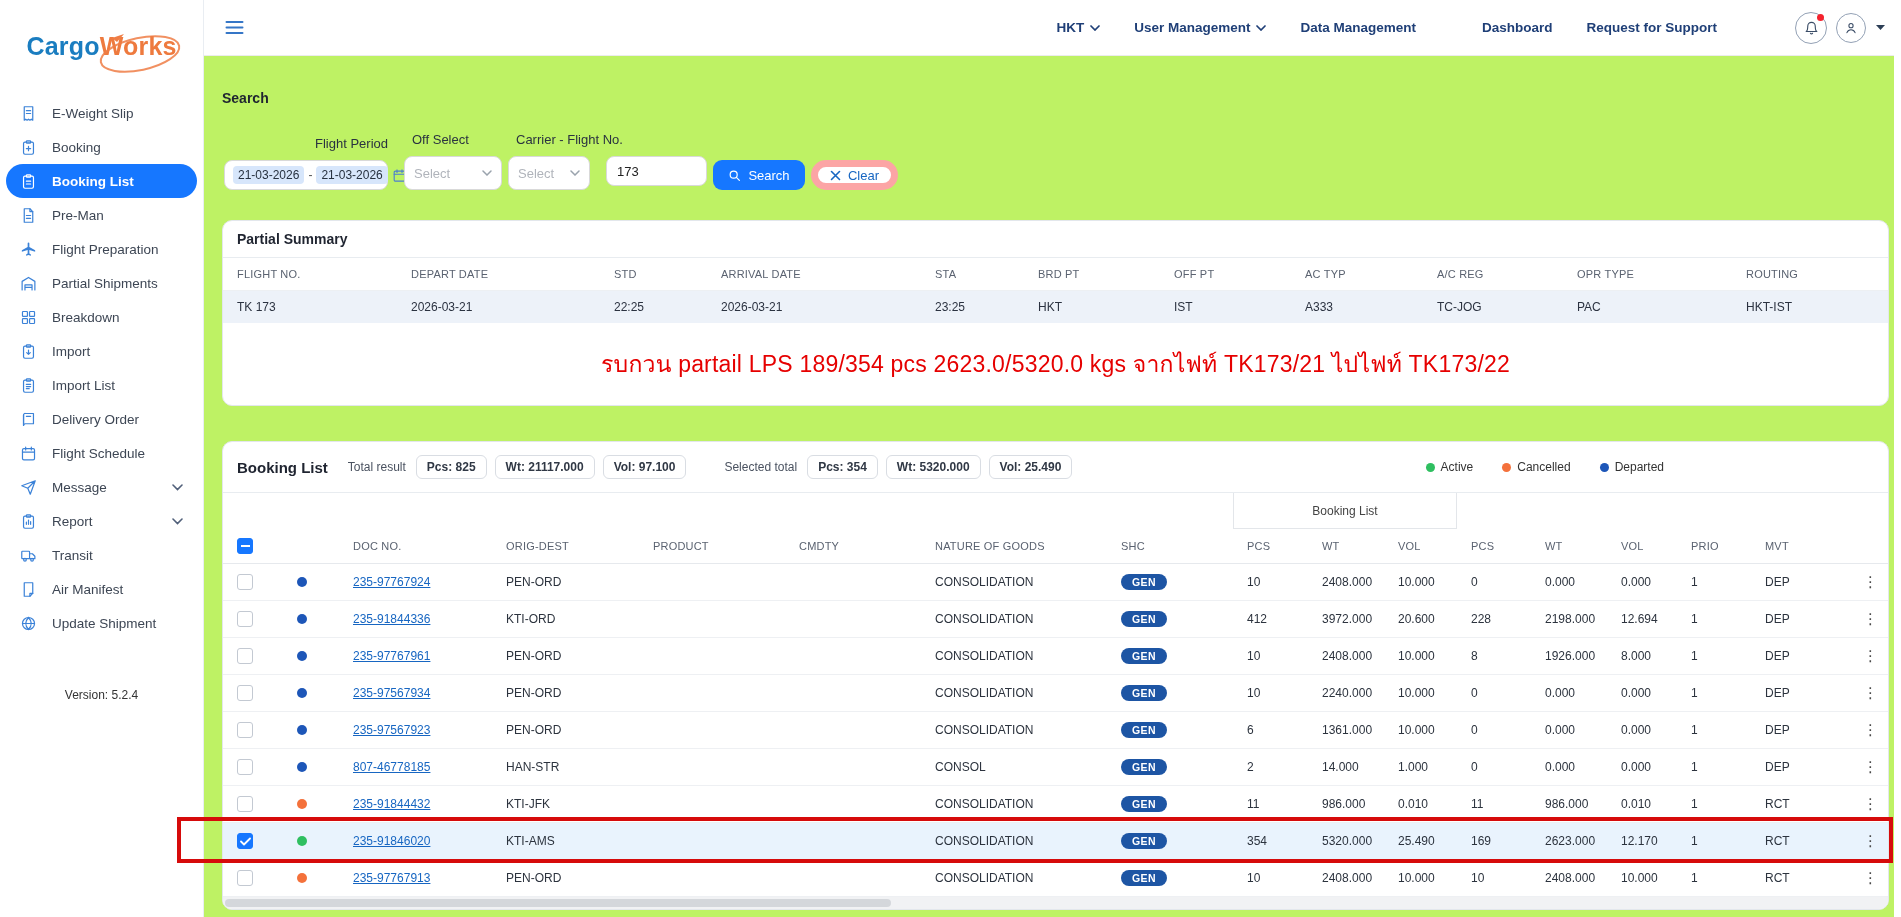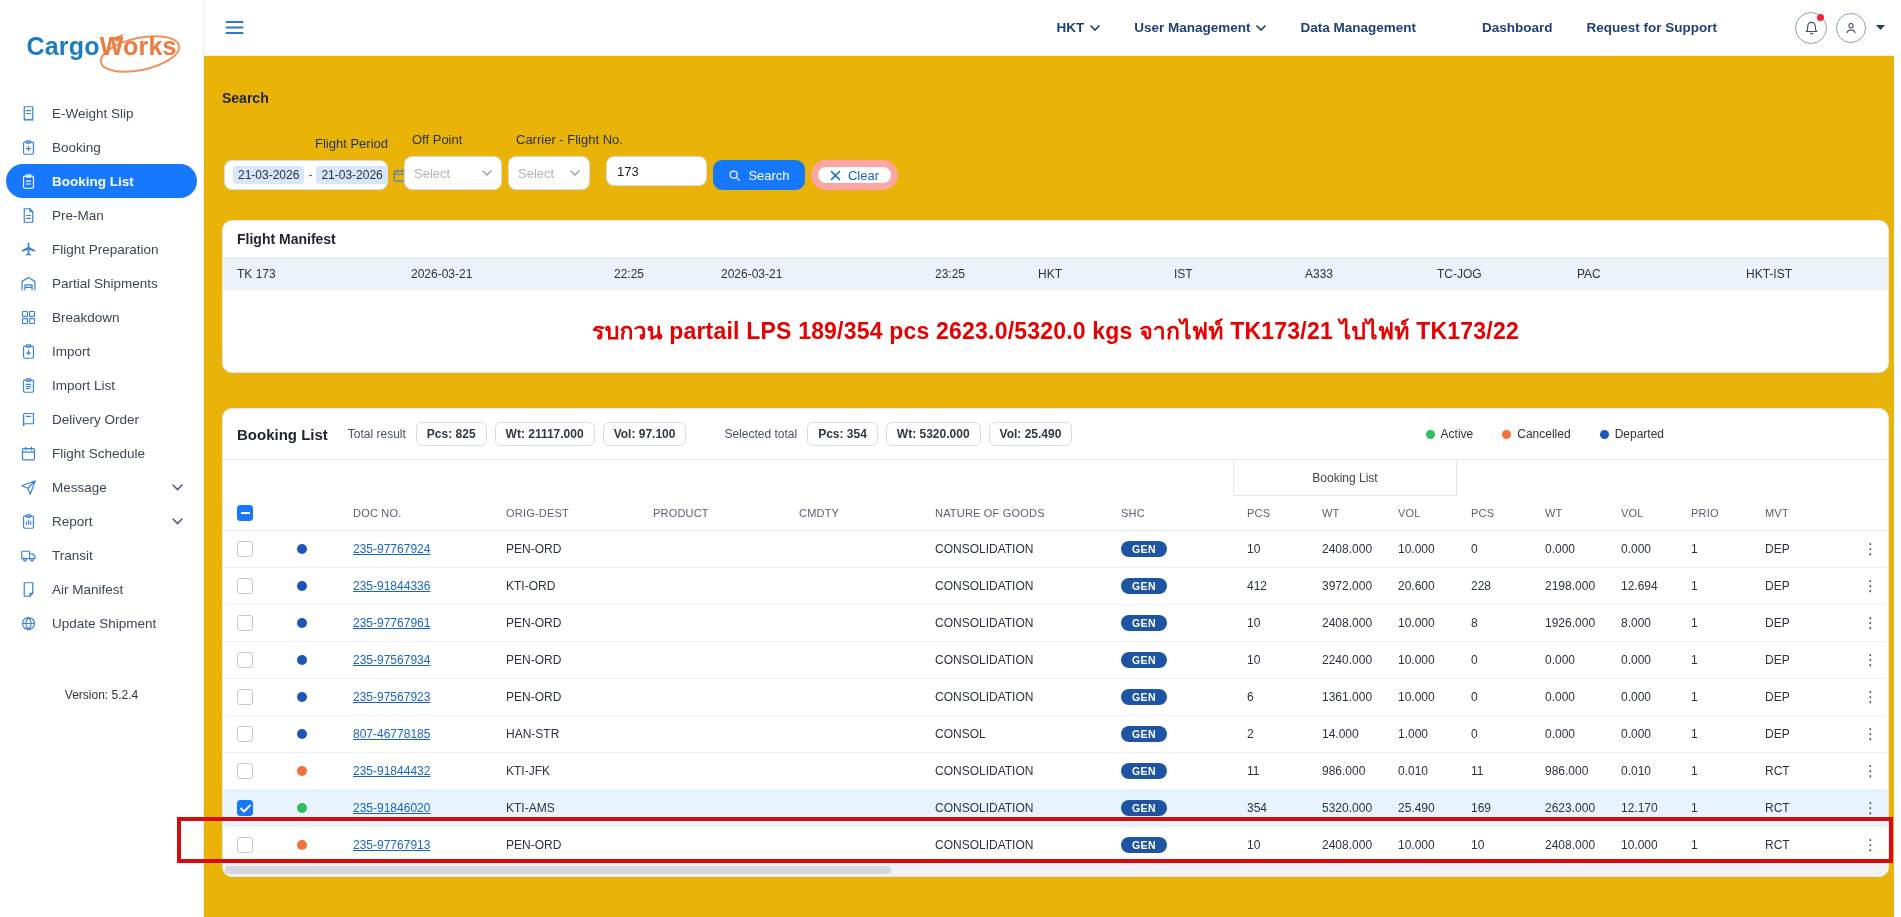--- a/index.html
+++ b/index.html
@@ -1,17 +1,17 @@
 <!DOCTYPE html>
 <html><head>
 <meta charset="utf-8">
 <style>
   html,body{margin:0;padding:0;background:#fff;}
   body{font-family:"Liberation Sans","DejaVu Sans",sans-serif;color:#2d3442;}
-  #page{position:relative;width:1894px;height:917px;background:#eab308;overflow:hidden;}
+  #page{position:relative;width:1894px;height:917px;background:#bef264;overflow:hidden;}
 
   
   #sidebar{position:absolute;left:0;top:0;width:204px;height:917px;background:#fff;border-right:1px solid #e9edf2;box-sizing:border-box;}
   .logo-wrap{position:relative;height:92px;display:flex;align-items:center;justify-content:center;}
   .logo-text{font-size:25px;font-weight:700;letter-spacing:.2px;position:relative;}
   .logo-blue{color:#1a7dc0;}
   .logo-orange{color:#ee7a3e;}
   .logo-orbit{position:absolute;left:52px;top:-8px;pointer-events:none;}
   .side-menu{padding-top:4px;}
   .side-item{display:flex;align-items:center;height:34px;margin:0 6px;padding:0 14px;border-radius:18px;cursor:pointer;}
@@ -58,21 +58,21 @@
   
   .card{border:1px solid #e3e7ec;border-radius:10px;background:#fff;box-sizing:border-box;width:1667px;overflow:hidden;}
   #fs-card{margin-top:30px;}
   .card-head{padding:10px 14px;font-size:14px;font-weight:700;color:#1f2430;border-bottom:1px solid #e8ecf0;}
   .fs-grid{display:grid;grid-template-columns:174px 203px 107px 214px 103px 136px 131px 132px 140px 169px 156px;}
   .cell{display:flex;align-items:center;padding-left:14px;white-space:nowrap;overflow:hidden;}
   .fs-head-row{height:32px;border-bottom:1px solid #edf0f3;}
   .fs-head-row .cell{font-size:11px;color:#5a6270;letter-spacing:.2px;}
   .fs-data-row{height:32px;background:#edf2f9;font-size:12px;color:#2b3240;cursor:pointer;}
   .annotation-zone{height:82px;display:flex;align-items:center;justify-content:center;}
-  .annotation-text{font-size:23px;font-weight:700;letter-spacing:.2px;white-space:nowrap;}
+  .annotation-text{font-size:23px;font-weight:400;letter-spacing:.2px;white-space:nowrap;}
 
   
   #bk-card{margin-top:35px;}
   .bk-head-bar{height:50px;display:flex;align-items:center;padding:0 14px;}
   .bk-title{font-size:15px;font-weight:700;color:#1f2430;}
   .muted-label{font-size:12px;color:#4a5260;margin-left:20px;}
   .pill-group{display:flex;gap:8px;margin-left:10px;}
   .pill{border:1px solid #d9dde3;border-radius:6px;padding:4px 10px;font-size:12px;font-weight:600;color:#303845;background:#fff;white-space:nowrap;}
   .sel-label{margin-left:38px;}
   .legend{margin-left:auto;display:flex;align-items:center;gap:29px;margin-right:210px;}
@@ -356,21 +356,21 @@
             <span class="date-chip">21-03-2026</span>
             <span class="cal-icon">
               <svg width="15" height="15" viewBox="0 0 24 24" fill="none" stroke="currentColor" stroke-width="1.8" stroke-linecap="round">
                   <rect x="3.5" y="5" width="17" height="16" rx="2"></rect>
                   <path d="M3.5 10h17M8 3v4M16 3v4"></path>
                 </svg>
             </span>
           </div>
         </div>
         <div class="fld" style="margin-right:6px;">
-          <div class="fld-label">Off Point</div>
+          <div class="fld-label">Off Select</div>
           <div class="inp select sel-off">
             <span>Select</span>
             <svg width="10" height="6" viewBox="0 0 10 6" fill="none">
                 <path d="M1 1l4 4 4-4" stroke="#9aa3ad" stroke-width="1.5" stroke-linecap="round"></path>
               </svg>
           </div>
         </div>
         <div class="fld" style="margin-right:6px;">
           <div class="fld-label">Carrier - Flight No.</div>
           <div style="display:flex;gap:16px;">
@@ -392,21 +392,34 @@
         </button>
         <button class="btn btn-clear">
           <svg width="11" height="11" viewBox="0 0 11 11">
               <path d="M1.5 1.5l8 8M9.5 1.5l-8 8" stroke="#1766c2" stroke-width="1.6" stroke-linecap="round"></path>
             </svg>
           <span>Clear</span>
         </button>
       </div>
 
       <div class="card" id="fs-card">
-        <div class="card-head">Flight Manifest</div>
+        <div class="card-head">Partial Summary</div>
+        <div class="fs-grid fs-head-row">
+            <div class="cell">FLIGHT NO.</div>
+            <div class="cell">DEPART DATE</div>
+            <div class="cell">STD</div>
+            <div class="cell">ARRIVAL DATE</div>
+            <div class="cell">STA</div>
+            <div class="cell">BRD PT</div>
+            <div class="cell">OFF PT</div>
+            <div class="cell">AC TYP</div>
+            <div class="cell">A/C REG</div>
+            <div class="cell">OPR TYPE</div>
+            <div class="cell">ROUTING</div>
+          </div>
         <div class="fs-grid fs-data-row">
             <div class="cell">TK 173</div>
             <div class="cell">2026-03-21</div>
             <div class="cell">22:25</div>
             <div class="cell">2026-03-21</div>
             <div class="cell">23:25</div>
             <div class="cell">HKT</div>
             <div class="cell">IST</div>
             <div class="cell">A333</div>
             <div class="cell">TC-JOG</div>

